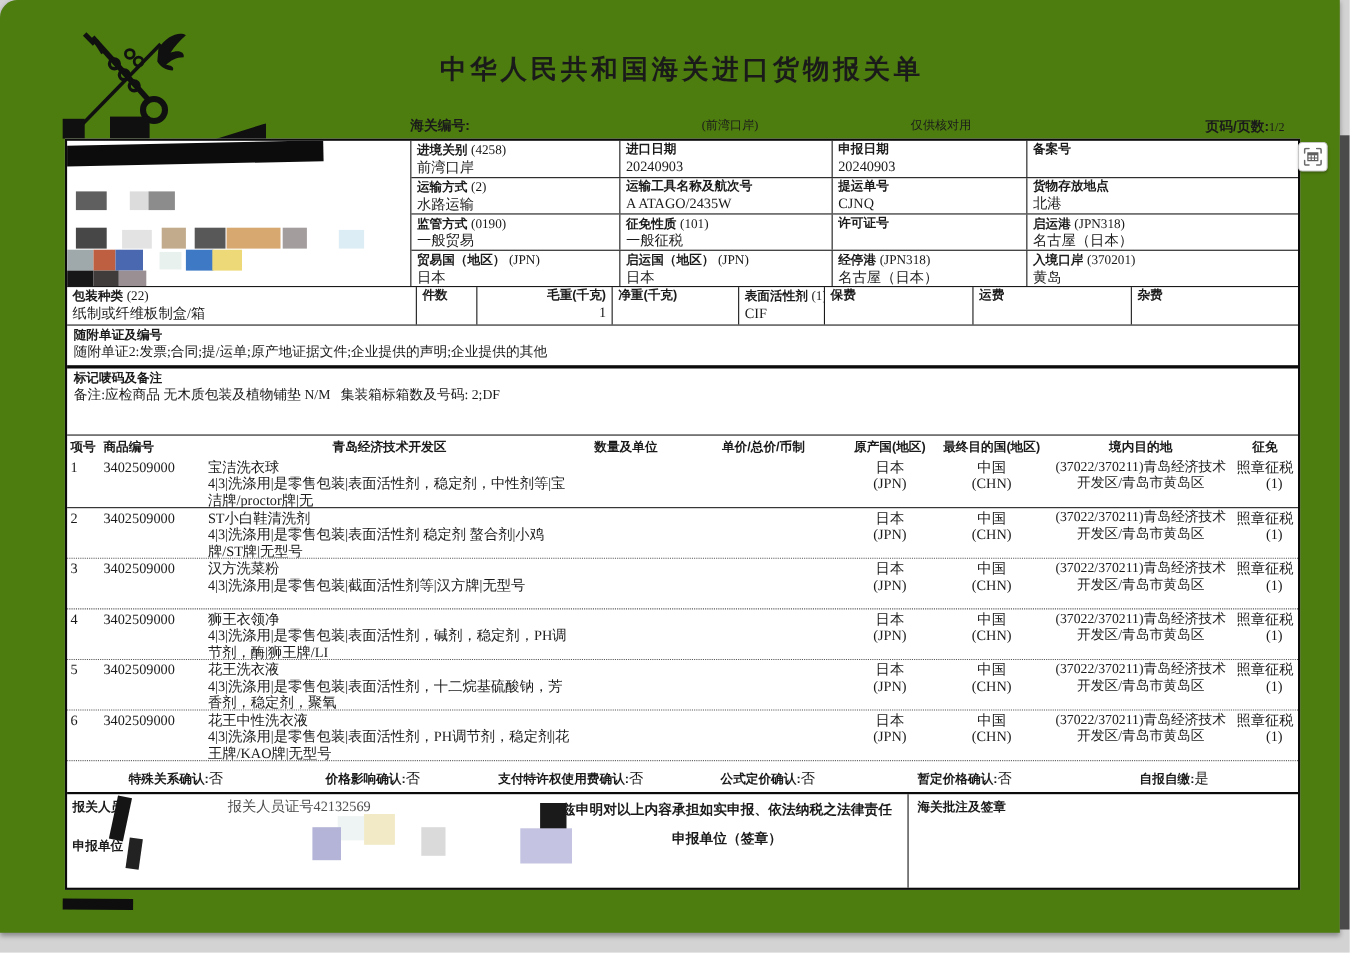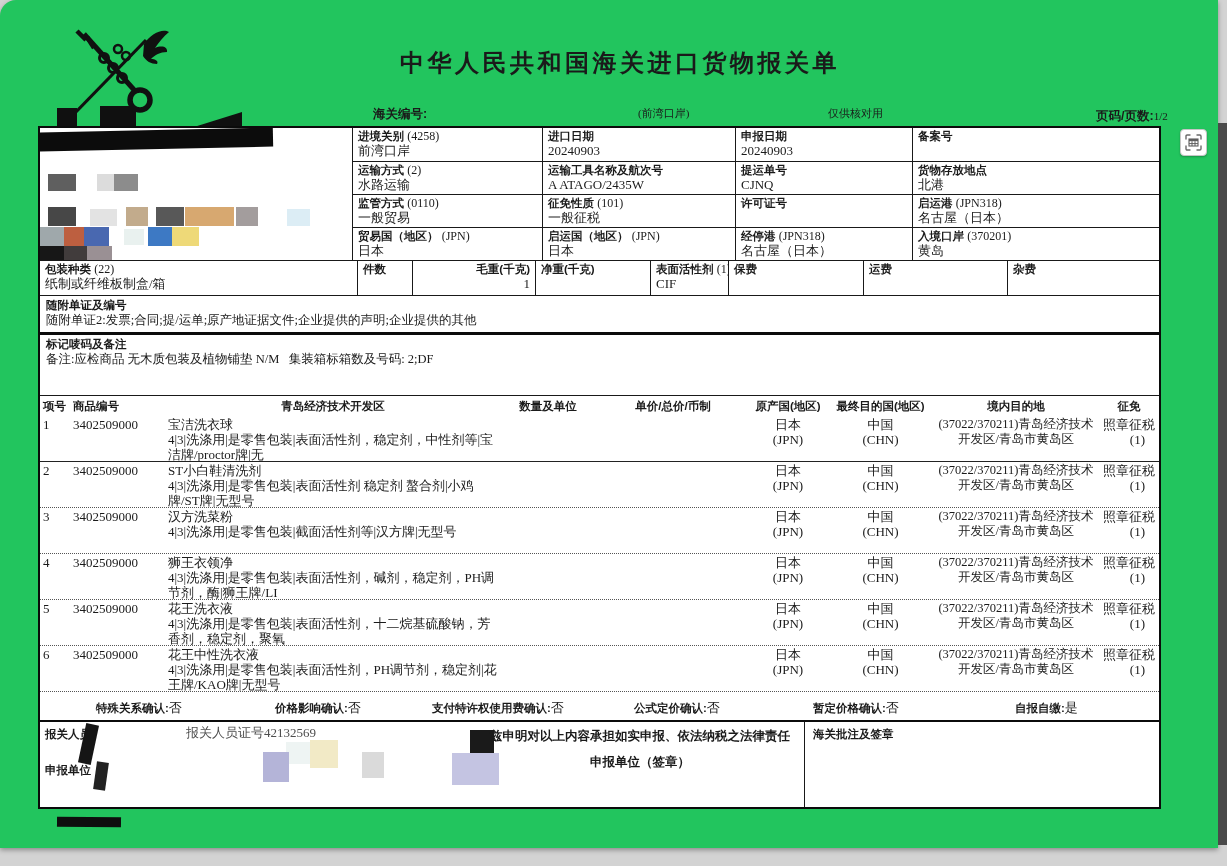--- a/index.html
+++ b/index.html
@@ -6,21 +6,21 @@
   html,body { width:1227px; height:866px; }
   body {
     background:#d3d3d3;
     font-family:"Liberation Serif","DejaVu Serif",serif;
     color:#1a1a1a;
     position:relative;
     overflow:hidden;
   }
   .page {
     position:absolute; left:0; top:0; width:1218px; height:848px;
-    background:#22c55e; border-radius:16px 0 0 0;
+    background:#4d7c0f; border-radius:16px 0 0 0;
     box-shadow:0 2px 5px rgba(0,0,0,.35);
   }
   .edge-dark { position:absolute; left:1218px; top:123px; width:9px; height:722px; background:#4a4a4a; }
 
   
   .doc-title {
     position:absolute; left:400px; top:47px;
     font-size:24px; font-weight:700; letter-spacing:3.5px; white-space:nowrap;
   }
   .subhdr { position:absolute; top:106px; white-space:nowrap; }
@@ -30,21 +30,21 @@
 
   .capture-btn {
     position:absolute; left:1180px; top:129px; width:27px; height:27px;
     background:#fff; border:1px solid #c6c6c6; border-radius:4px;
     box-shadow:0 1px 2px rgba(0,0,0,.25);
     display:flex; align-items:center; justify-content:center; cursor:pointer;
   }
 
   
   .form {
-    position:absolute; left:38px; top:126px; width:1123px;
+    position:absolute; left:59px; top:126px; width:1123px;
     border:2.5px solid #0b0b0b; background:#fff; font-size:12px;
   }
   .lbl { font-family:"Liberation Sans","DejaVu Sans",sans-serif; font-weight:700; font-size:11.5px; line-height:14px; white-space:nowrap; }
   .lbl .code { font-family:"Liberation Serif","DejaVu Serif",serif; font-weight:400; font-size:12px; }
   .val { font-size:13px; line-height:16px; white-space:nowrap; }
 
   .topgrid { display:flex; border-bottom:1.5px solid #191919; }
   .consignee { width:313px; border-right:1.5px solid #191919; position:relative; overflow:hidden; }
   .tgr { flex:1; }
   .tgrow { display:flex; height:33px; }
@@ -188,21 +188,21 @@
               <div class="lbl"><span>提运单号</span></div>
               <div class="val">CJNQ</div>
             </div>
           <div class="tcell tc4">
               <div class="lbl"><span>货物存放地点</span></div>
               <div class="val">北港</div>
             </div>
         </div>
         <div class="tgrow">
           <div class="tcell tc1">
-              <div class="lbl"><span>监管方式</span> <span class="code">(0110)</span></div>
+              <div class="lbl"><span>监管方式</span> <span class="code">(0190)</span></div>
               <div class="val">一般贸易</div>
             </div>
           <div class="tcell tc2">
               <div class="lbl"><span>征免性质</span> <span class="code">(101)</span></div>
               <div class="val">一般征税</div>
             </div>
           <div class="tcell tc3">
               <div class="lbl"><span>许可证号</span></div>
               <div class="val"></div>
             </div>

